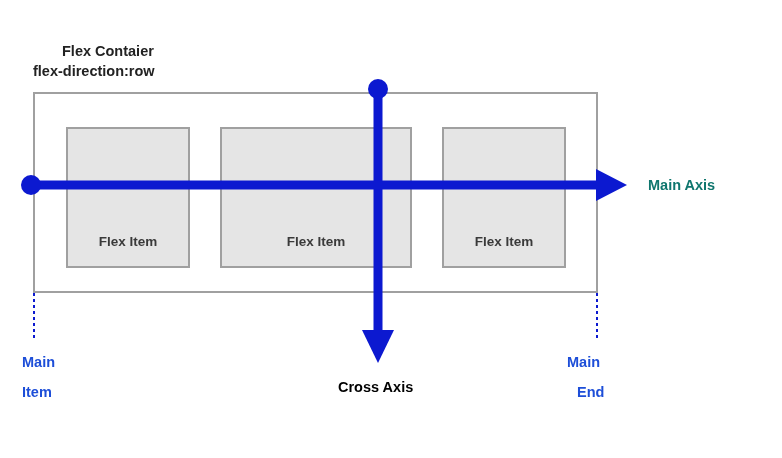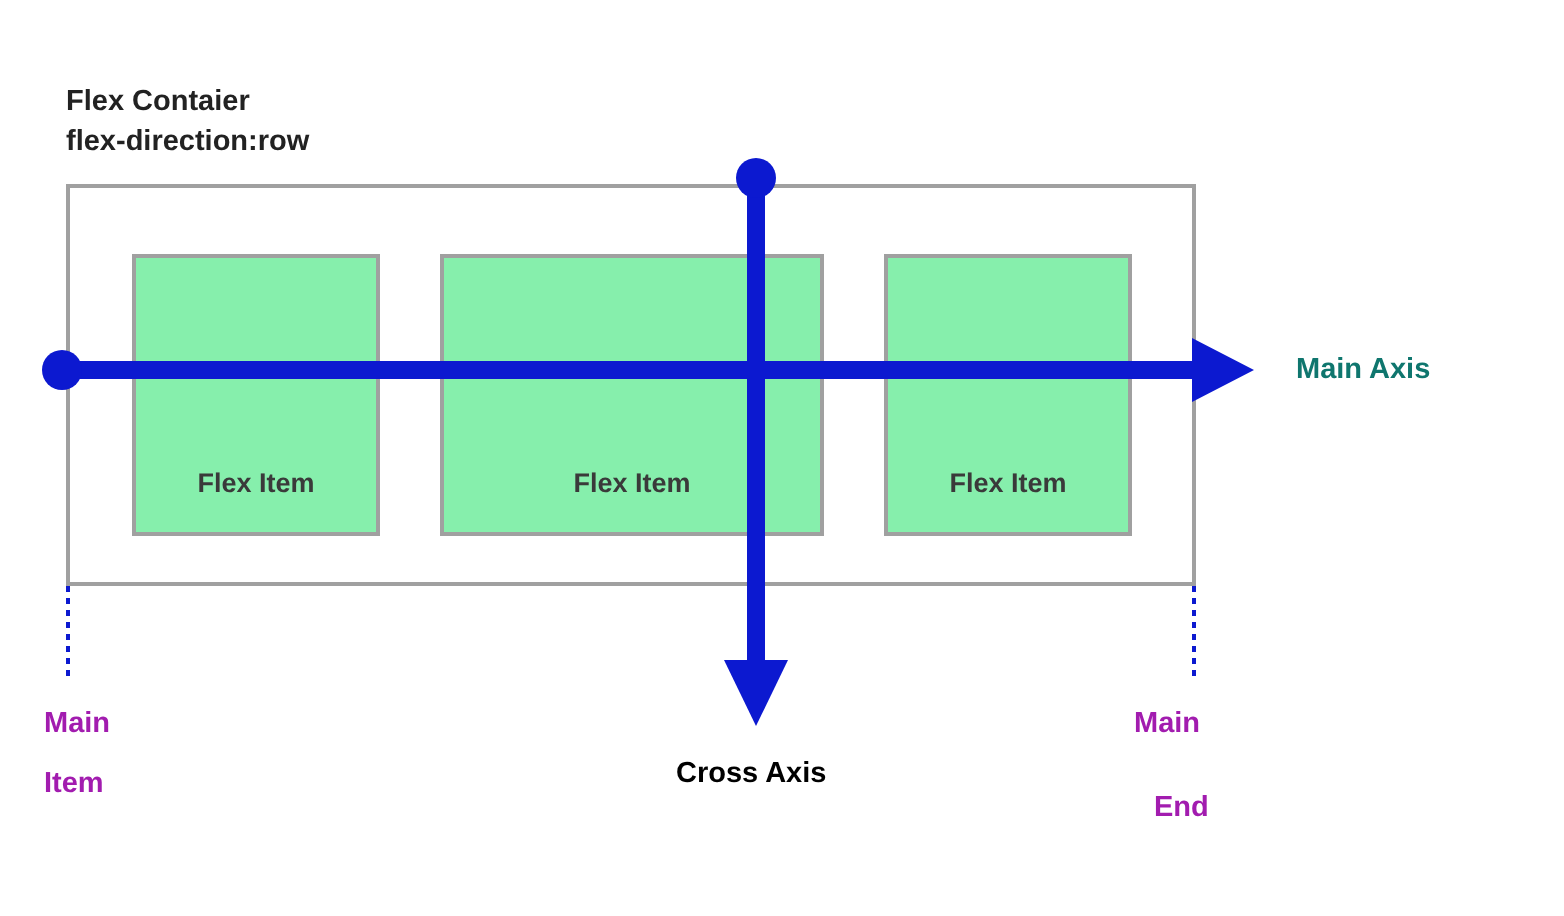--- a/index.html
+++ b/index.html
@@ -27,42 +27,42 @@
   .caption {
     position: absolute;
     left: 33px;
     top: 41px;
     font-size: 14.5px;
     font-weight: bold;
     color: #222222;
     line-height: 20px;
     white-space: nowrap;
   }
-  .caption-line-1 { top: 41px; }
+  .caption-line-1 { top: 41px; margin-left: 29px; }
   .caption-line-2 { top: 61px; }
 
   
   .flex-container-box {
     position: absolute;
     left: 33px;
     top: 92px;
     width: 565px;
     height: 201px;
     border: 2px solid #a0a0a0;
     box-sizing: border-box;
     background: transparent;
   }
 
   
   .flex-item {
     position: absolute;
     top: 127px;
     height: 141px;
     border: 2px solid #a0a0a0;
-    background: #86efac;
+    background: #e5e5e5;
     box-sizing: border-box;
   }
   .flex-item-1 { left: 66px;  width: 124px; }
   .flex-item-2 { left: 220px; width: 192px; }
   .flex-item-3 { left: 442px; width: 124px; }
 
   .flex-item-label {
     position: absolute;
     left: 0;
     right: 0;
@@ -100,28 +100,28 @@
     left: 338px;
     top: 379px;
     color: #000000;
   }
 
   
   .endpoint-label {
     position: absolute;
     font-size: 14.5px;
     font-weight: bold;
-    color: #a21caf;
+    color: #1d4ed8;
     line-height: 30px;
     white-space: nowrap;
   }
   .main-start-label { left: 22px; top: 347px; text-align: left; }
   .main-end-label   { left: 567px; top: 347px; width: 58px; text-align: left; }
   .endpoint-line-2  { display: block; }
-  .main-end-label .endpoint-line-2 { padding-left: 10px; margin-top: 12px; }
+  .main-end-label .endpoint-line-2 { padding-left: 10px; }
 </style>
 </head>
 <body>
 
 <div id="diagram-root">
 
   <div class="caption caption-line-1">Flex Contaier</div>
   <div class="caption caption-line-2">flex-direction:row</div>
 
   <div class="flex-container-box"></div>

